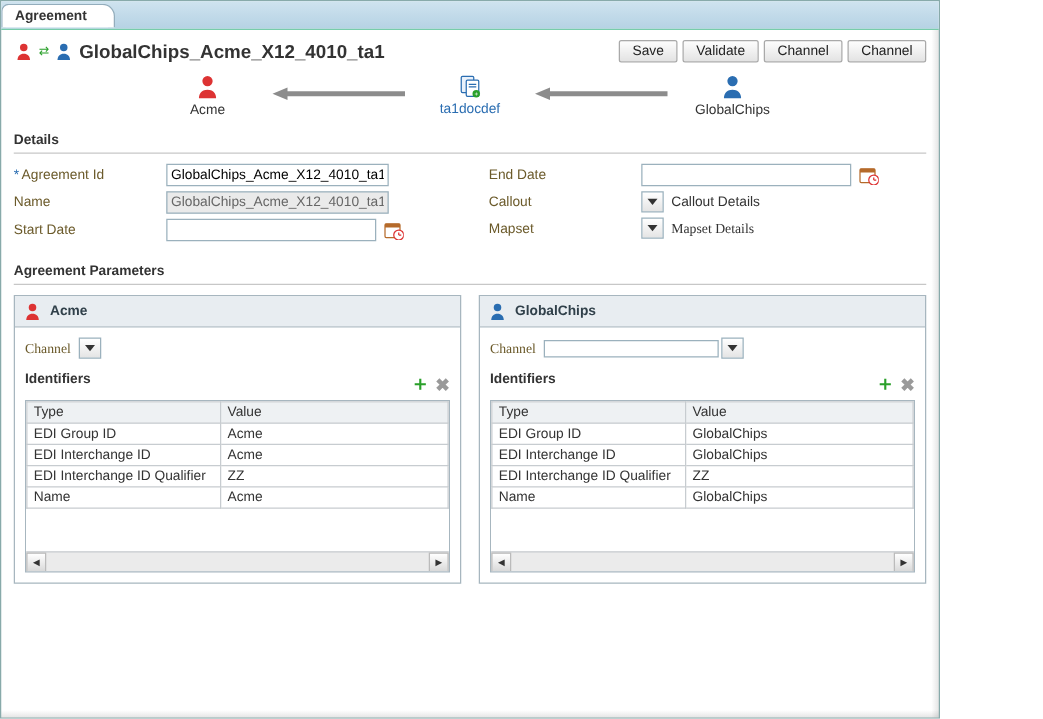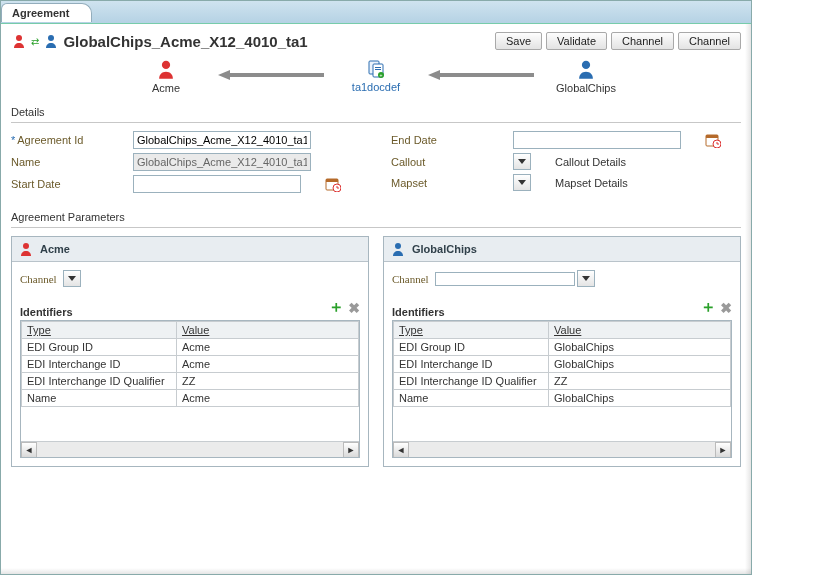--- a/index.html
+++ b/index.html
@@ -41,53 +41,53 @@
   .btn-row { display: flex; gap: 4px; }
   .icon-person-red { width:16px; height:16px; display:inline-block; vertical-align:middle; }
   .icon-person-blue { width:16px; height:16px; display:inline-block; vertical-align:middle; }
   .icon-docdef { width:20px; height:20px; display:inline-block; vertical-align:middle; }
   .flow { display:flex; align-items:center; justify-content:center; gap:0; margin: 6px 0 12px 0; }
   .flow-col { display:flex; flex-direction:column; align-items:center; width:100px; }
   .flow-col span { margin-top:2px; color:#333; }
   .flow-col .link { color:#2a6db1; }
   .arrow { flex:0 0 110px; height:20px; display:flex; align-items:center; }
   .arrow svg { width:100%; height:14px; }
-  .section-h { font-weight:normal; color:#333; margin: 6px 0 4px 0; }
+  .section-h { font-weight:bold; color:#333; margin: 6px 0 4px 0; }
   .hr { border-top:1px solid #c7c7c7; margin-bottom:8px; }
   .details-grid { display:flex; gap: 30px; }
   .col { flex:1; }
   .field-row { display:flex; align-items:center; margin-bottom:4px; }
   .field-label { width:122px; padding-right:8px; color:#6b5a2a; }
   .field-label .req { color:#2a6db1; margin-right:2px; }
   .field-val input, .field-val textarea, .field-val select {
     font-family: inherit; font-size:11px; border:1px solid #9bb1bd; padding:2px 3px; background:#fff;
   }
   .field-val input[readonly] { background:#eaeaea; color:#666; }
   .field-val textarea { width:178px; height:42px; resize:none; }
   .field-val input.wide { width:178px; }
   .field-val input.med { width:168px; }
-  .inline { display:flex; align-items:center; gap:24px;justify-content:center; }
+  .inline { display:flex; align-items:center; gap:6px;justify-content:center; }
   .dropdown-btn { width:18px; height:17px; border:1px solid #9bb1bd; background:linear-gradient(#fff,#e4e4e4); display:inline-flex; align-items:center; justify-content:center; cursor:pointer; }
   .dropdown-btn::after { content:""; border-left:4px solid transparent; border-right:4px solid transparent; border-top:5px solid #333; }
   .cal-icon { width:16px; height:16px; display:inline-block; }
   .params { display:flex; gap:14px; margin-top:4px; }
   .panel { flex:1; border:1px solid #a7b6bf; background:#fff; }
   .panel-h { background: #e8edf1; border-bottom:1px solid #b9c3ca; padding:4px 6px; display:flex; align-items:center; gap:6px; font-weight:bold; color:#30404a; }
   .panel-body { padding:8px; }
   .channel-row { display:flex; align-items:center; gap:6px; margin-bottom:10px; }
   .channel-row .lbl { color:#6b5a2a;font-family:Liberation Serif, serif; }
   .channel-row input.sel { width:140px; font-size:11px; border:1px solid #9bb1bd; height:14px; background:#fff; }
-  .ident-row { display:flex; align-items:flex-end; justify-content:space-between; font-weight:bold; margin-bottom:2px; }
+  .ident-row { display:flex; align-items:flex-start; justify-content:space-between; font-weight:bold; margin-bottom:2px; }
   .ident-icons { display:flex; gap:4px; align-items:center; }
   .plus { color:#2aa02a; font-size:16px; font-weight:bold; cursor:pointer; }
   .xicon { color:#9a9a9a; font-size:14px; font-weight:bold; cursor:pointer; }
   .tbl-wrap { border:1px solid #a7b6bf; height:138px; overflow:auto; position:relative; background:#fff; }
   table.ident { border-collapse: collapse; width:100%; }
   table.ident th, table.ident td { border:1px solid #c7ccd0; padding:2px 5px; text-align:left; font-weight:normal; height:16px; }
-  table.ident th { background:#eef1f3; color:#333;text-decoration:underline; }
+  table.ident th { background:#eef1f3; color:#333; }
   .scroll-h { position:absolute; left:0; right:0; bottom:0; height:16px; background:#ebebeb; display:flex; align-items:center; justify-content:space-between; border-top:1px solid #c7ccd0; }
   .scroll-h .ar { width:16px; height:16px; background:linear-gradient(#fff,#d9d9d9); border:1px solid #bbb; display:flex; align-items:center; justify-content:center; font-size:9px; color:#333; }
   .right-shadow { position:absolute; top:23px; right:0; bottom:0; width:6px; background:linear-gradient(to left, rgba(0,0,0,0.1), transparent); pointer-events:none; }
   .bottom-shadow { position:absolute; left:0; right:0; bottom:0; height:6px; background:linear-gradient(to top, rgba(0,0,0,0.1), transparent); pointer-events:none; }
 </style>
 </head>
 <body>
 
 <div class="wrap">
 
@@ -219,21 +219,21 @@
           <div class="field-label">Callout</div>
           <div class="field-val inline">
             <span class="dropdown-btn"></span>
             <span style="color:#333;">Callout Details</span>
           </div>
         </div>
         <div class="field-row">
           <div class="field-label">Mapset</div>
           <div class="field-val inline">
             <span class="dropdown-btn"></span>
-            <span style="color:#333;">Mapset Details</span>
+            <span style="color:#333;font-family:Liberation Serif, serif;">Mapset Details</span>
           </div>
         </div>
       </div>
     </div>
 
     <div class="section-h" style="margin-top:14px;">Agreement Parameters</div>
     <div class="hr"></div>
 
     <div class="params">
 

